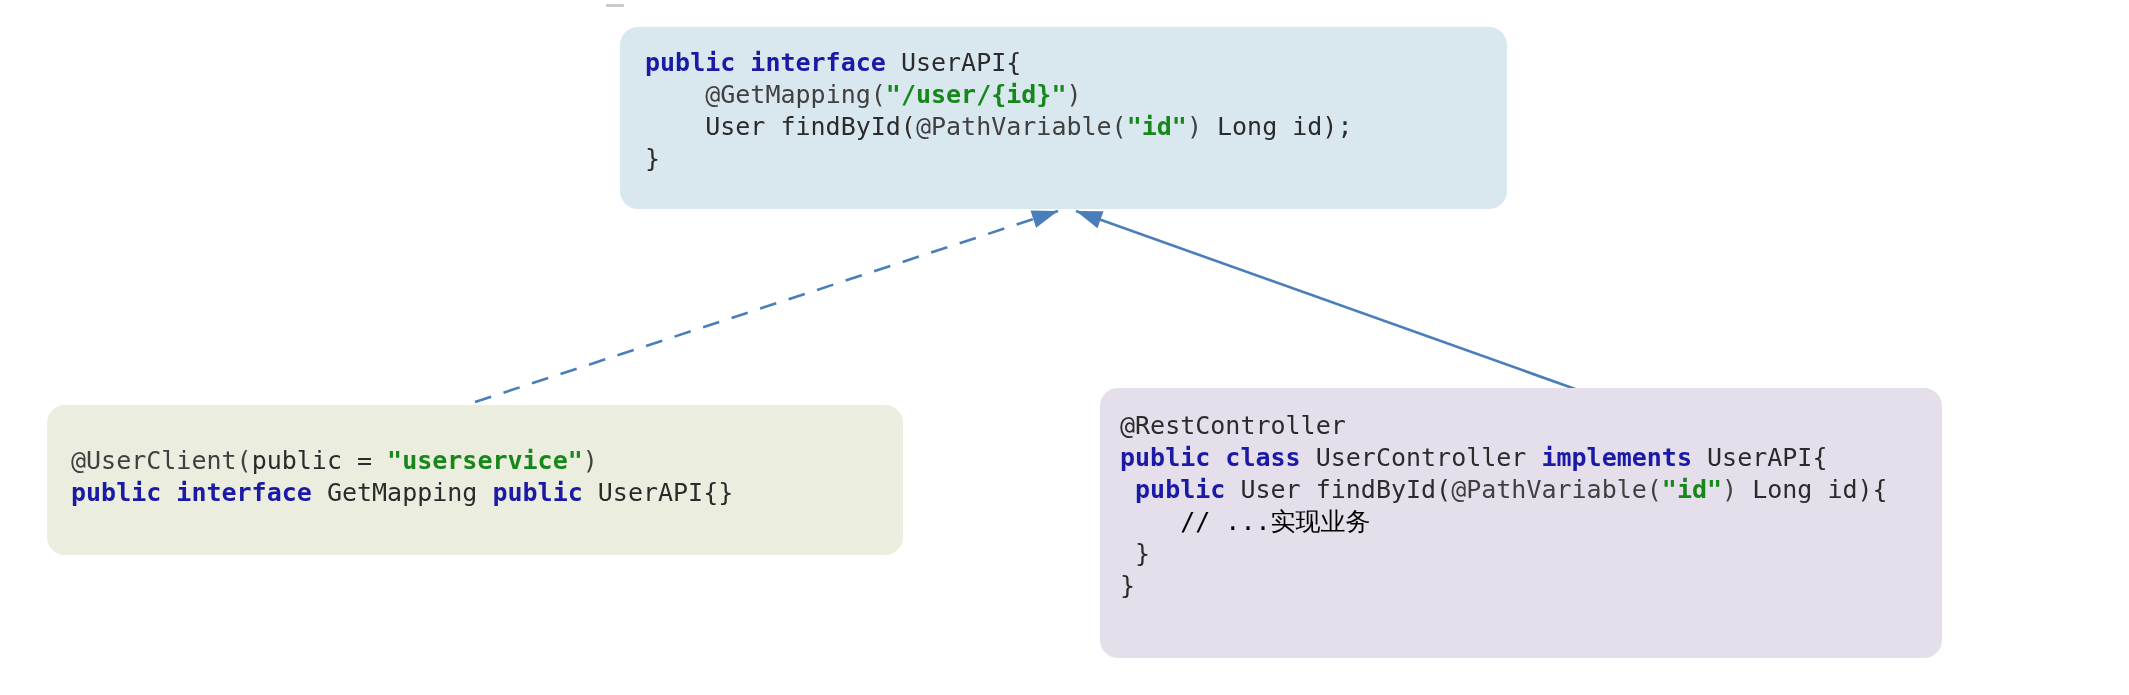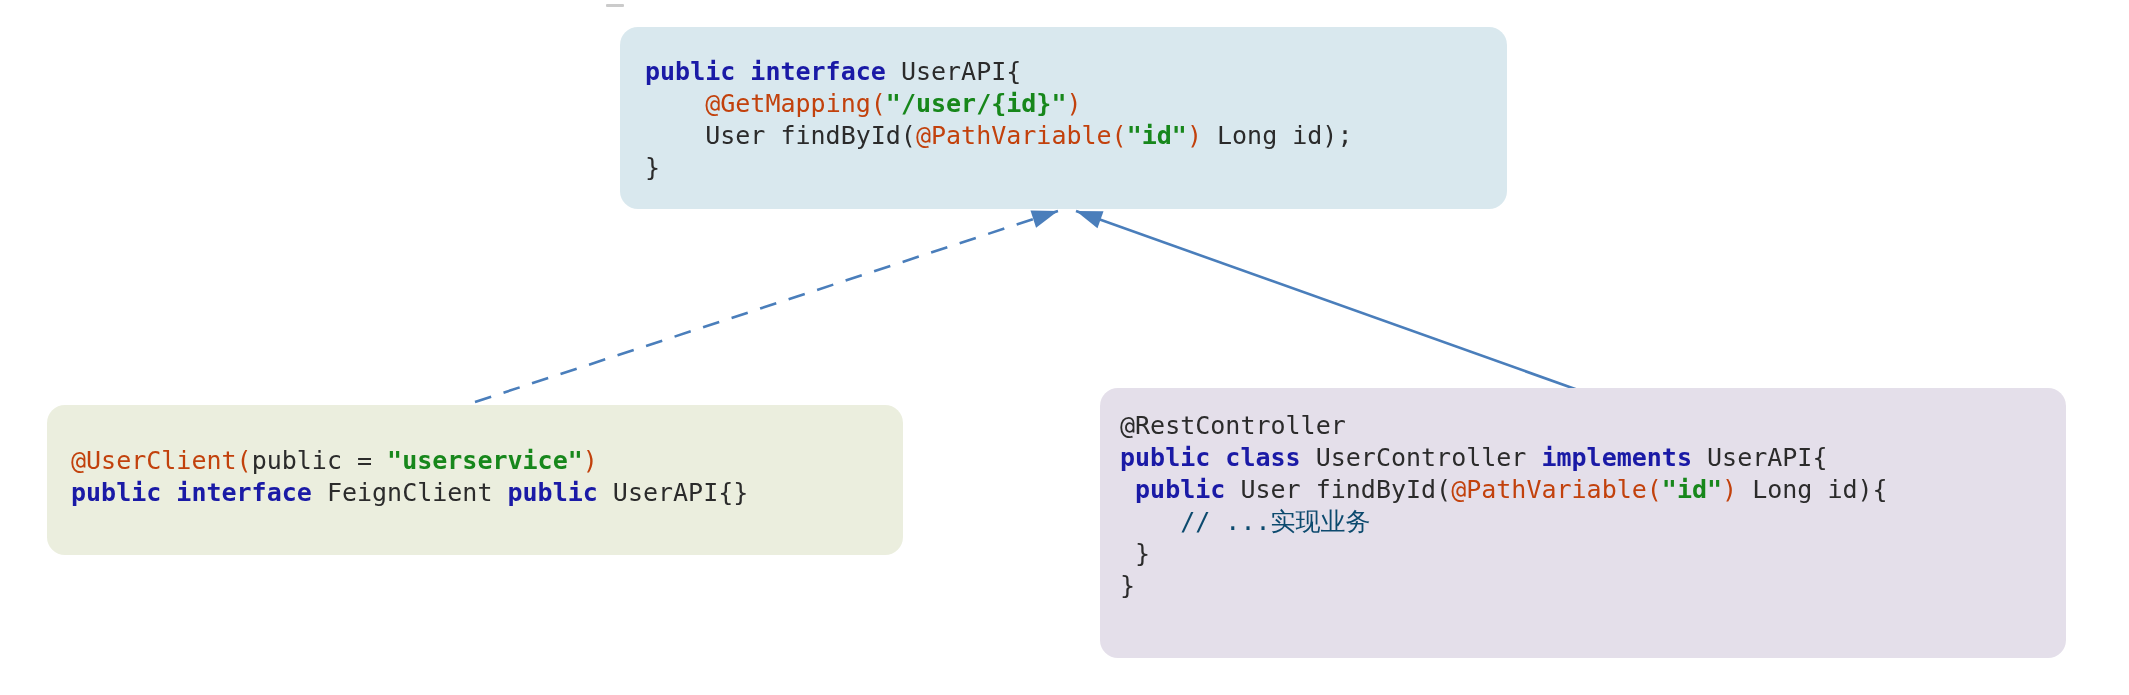--- a/index.html
+++ b/index.html
@@ -34,44 +34,44 @@
     line-height: 32px;
     white-space: pre;
     color: #2b2b2b;
   }
   #box-userapi {
     left: 620px;
     top: 27px;
     width: 887px;
     height: 182px;
     background: #d9e8ee;
-    padding: 29px 0 0 25px;
+    padding: 20px 0 0 25px;
   }
   #box-userclient {
     left: 47px;
     top: 405px;
     width: 856px;
     height: 150px;
     background: #ebeede;
     padding: 40px 0 0 24px;
   }
   #box-usercontroller {
     left: 1100px;
     top: 388px;
-    width: 966px;
+    width: 842px;
     height: 270px;
     background: #e4dfea;
     padding: 22px 0 0 20px;
   }
   .ln { display: block; }
   .kw  { color: #1a1aa6; font-weight: bold; }
-  .ann { color: #c2410c; }
+  .ann { color: #404040; }
   .str { color: #17871b; font-weight: bold; }
   .plain { color: #2b2b2b; }
-  .cmt { color: #0c4a6e; text-align: right; }
+  .cmt { color: #000000; text-align: right; }
   .dash-artifact {
     position: absolute;
     left: 606px;
     top: 4px;
     width: 18px;
     height: 3px;
     background: #b9b9b9;
     border-radius: 1px;
     opacity: 0.75;
   }
@@ -87,17 +87,17 @@
     <g id="edge-group">
         <line x1="475" y1="402" x2="1058" y2="211" stroke="#4a7ebb" stroke-width="2.6" stroke-dasharray="17 13"></line>
         <polygon points="1058,211 1036.0941830433803,227.6473776752701 1030.4901798662945,210.54196483631148" fill="#4a7ebb"></polygon>
         <line x1="1578" y1="390" x2="1076" y2="211" stroke="#4a7ebb" stroke-width="2.6"></line>
         <polygon points="1076,211 1103.5124496102615,211.25517923664975 1097.466953283162,228.20958793052714" fill="#4a7ebb"></polygon>
       </g>
   </svg>
 
   <div class="code-box" id="box-userapi"><span class="ln"><span class="kw">public interface </span><span class="plain">UserAPI{</span></span><span class="ln"><span class="plain">    </span><span class="ann">@GetMapping(</span><span class="str">"/user/{id}"</span><span class="ann">)</span></span><span class="ln"><span class="plain">    User findById(</span><span class="ann">@PathVariable(</span><span class="str">"id"</span><span class="ann">)</span><span class="plain"> Long id);</span></span><span class="ln"><span class="plain">}</span></span></div>
 
-  <div class="code-box" id="box-userclient"><span class="ln"><span class="ann">@UserClient(</span><span class="plain">public = </span><span class="str">"userservice"</span><span class="ann">)</span></span><span class="ln"><span class="kw">public interface </span><span class="plain">FeignClient </span><span class="kw">public </span><span class="plain">UserAPI{}</span></span></div>
+  <div class="code-box" id="box-userclient"><span class="ln"><span class="ann">@UserClient(</span><span class="plain">public = </span><span class="str">"userservice"</span><span class="ann">)</span></span><span class="ln"><span class="kw">public interface </span><span class="plain">GetMapping </span><span class="kw">public </span><span class="plain">UserAPI{}</span></span></div>
 
   <div class="code-box" id="box-usercontroller"><span class="ln"><span class="plain">@RestController</span></span><span class="ln"><span class="kw">public class </span><span class="plain">UserController </span><span class="kw">implements </span><span class="plain">UserAPI{</span></span><span class="ln"><span class="plain"> </span><span class="kw">public </span><span class="plain">User findById(</span><span class="ann">@PathVariable(</span><span class="str">"id"</span><span class="ann">)</span><span class="plain"> Long id){</span></span><span class="ln"><span class="plain">    </span><span class="cmt">// ...实现业务</span></span><span class="ln"><span class="plain"> }</span></span><span class="ln"><span class="plain">}</span></span></div>
 
 </div>
 
 </body></html>

